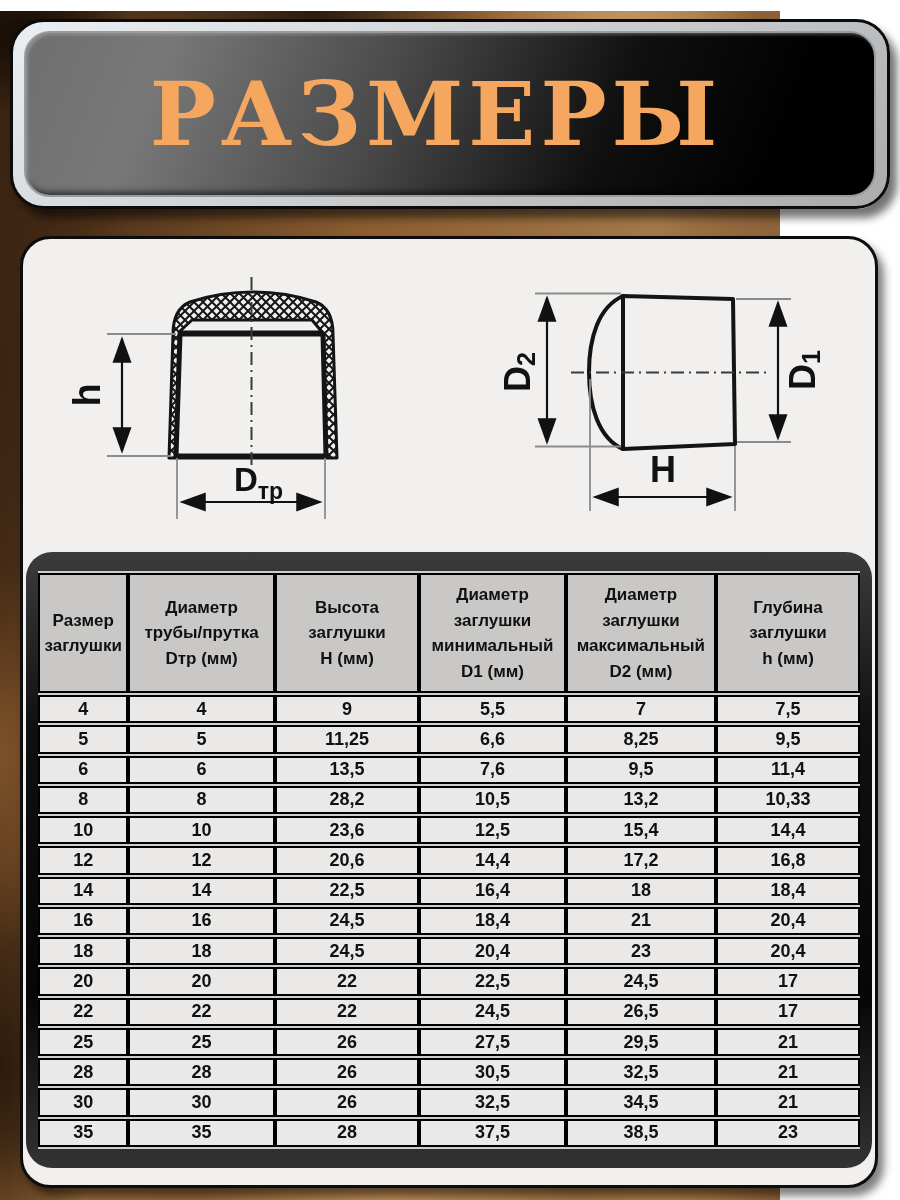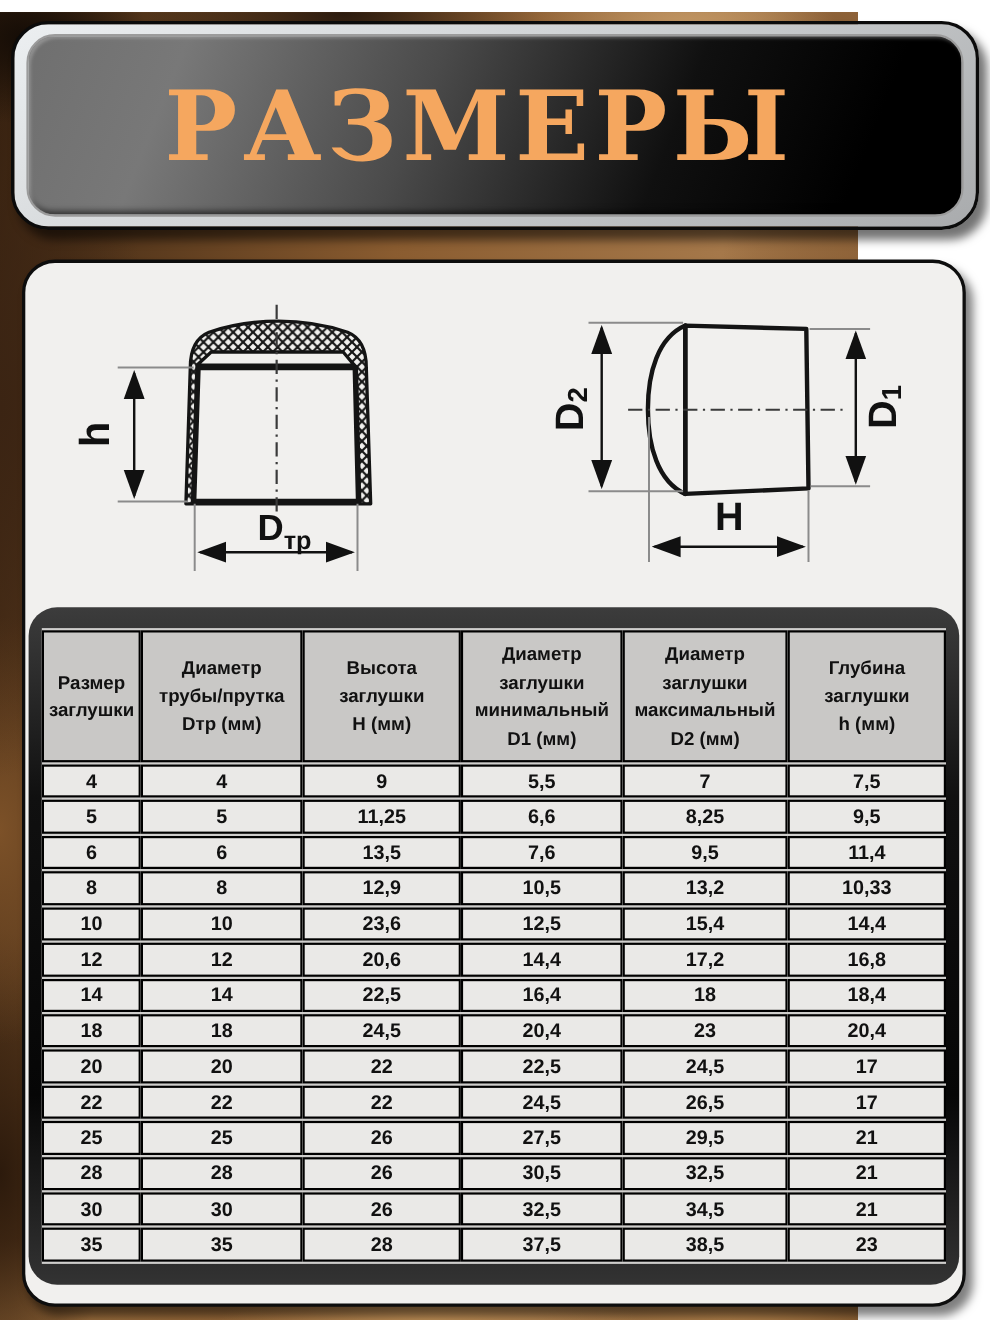--- a/index.html
+++ b/index.html
@@ -193,21 +193,21 @@
               <td>6</td>
               <td>6</td>
               <td>13,5</td>
               <td>7,6</td>
               <td>9,5</td>
               <td>11,4</td>
             </tr>
             <tr>
               <td>8</td>
               <td>8</td>
-              <td>12,9</td>
+              <td>28,2</td>
               <td>10,5</td>
               <td>13,2</td>
               <td>10,33</td>
             </tr>
             <tr>
               <td>10</td>
               <td>10</td>
               <td>23,6</td>
               <td>12,5</td>
               <td>15,4</td>
@@ -223,20 +223,28 @@
             </tr>
             <tr>
               <td>14</td>
               <td>14</td>
               <td>22,5</td>
               <td>16,4</td>
               <td>18</td>
               <td>18,4</td>
             </tr>
             <tr>
+              <td>16</td>
+              <td>16</td>
+              <td>24,5</td>
+              <td>18,4</td>
+              <td>21</td>
+              <td>20,4</td>
+            </tr>
+            <tr>
               <td>18</td>
               <td>18</td>
               <td>24,5</td>
               <td>20,4</td>
               <td>23</td>
               <td>20,4</td>
             </tr>
             <tr>
               <td>20</td>
               <td>20</td>

